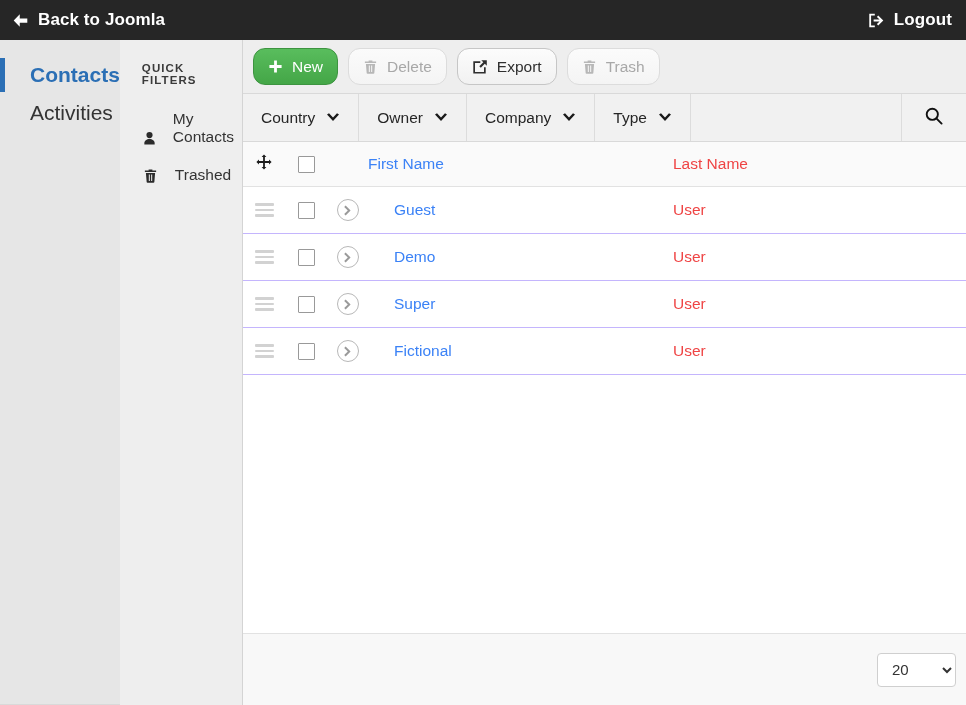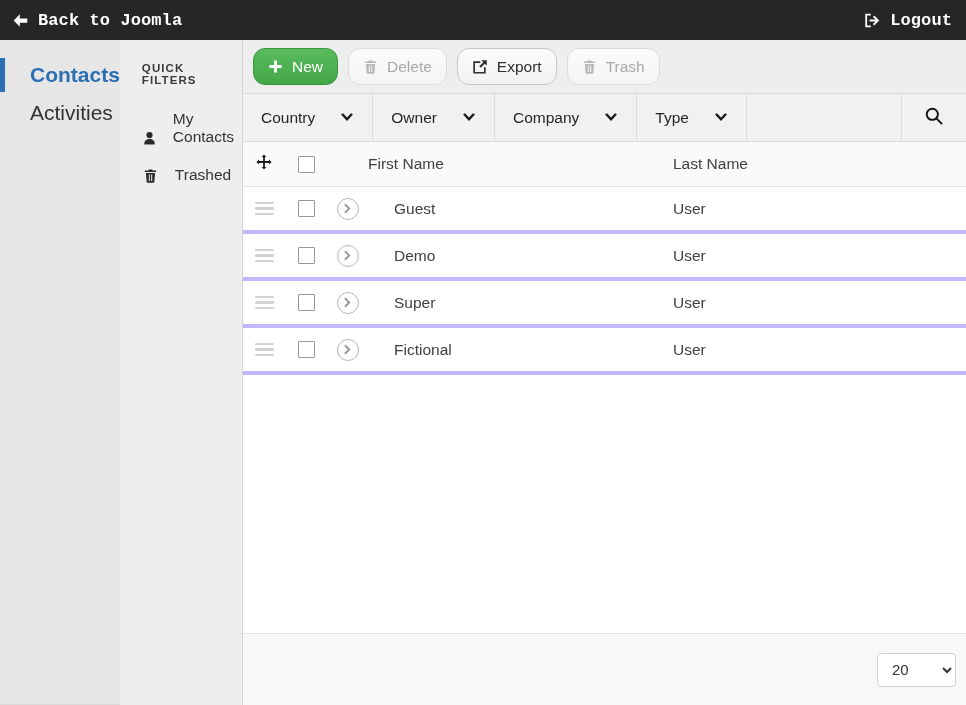--- a/index.html
+++ b/index.html
@@ -22,21 +22,20 @@
   }
   .topbar-link {
     display: flex;
     align-items: center;
     gap: 9px;
     font-size: 17px;
     font-weight: bold;
     color: #ffffff;
     cursor: pointer;
     letter-spacing: .1px;
-    font-family: Liberation Mono, monospace;
   }
   .topbar-link .ico { display: flex; align-items: center; }
 
   
   .body-wrap { display: flex; height: 665px; }
 
   
   .sidebar {
     width: 243px;
     flex: 0 0 243px;
@@ -144,21 +143,21 @@
   .filterbar {
     height: 48px;
     background: #f1f1f1;
     border-bottom: 1px solid #d9d9d9;
     display: flex;
     align-items: stretch;
   }
   .fb-item {
     display: flex;
     align-items: center;
-    gap: 25px;
+    gap: 11px;
     padding: 0 18px;
     font-size: 15.5px;
     color: #262626;
     border-right: 1px solid #dcdcdc;
     cursor: pointer;
   }
   .fb-item .caret { display: flex; align-items: center; }
   .fb-spacer { flex: 1; border-right: 1px solid #dcdcdc; }
   .fb-search {
     width: 64px;
@@ -173,21 +172,21 @@
     flex: 1;
     background: #ffffff;
     overflow: hidden;
     display: flex;
     flex-direction: column;
   }
   .trow {
     display: flex;
     align-items: center;
     height: 47px;
-    border-bottom: 4px solid #c4b5fd;
+    border-bottom: 1px solid #c4b5fd;
     flex: 0 0 auto;
   }
   .thead {
     background: #fafafa;
     height: 45px;
     border-bottom: 1px solid #e2e2e2;
     color: #2e2e2e;
   }
   .c-handle {
     width: 42px; flex: 0 0 42px;
@@ -198,27 +197,27 @@
     display: flex; align-items: center; justify-content: center;
   }
   .c-expand {
     width: 42px; flex: 0 0 42px;
     display: flex; align-items: center; justify-content: center;
   }
   .c-first {
     flex: 0 0 304px;
     padding-left: 25px;
     font-size: 15.5px;
-    color: #404040;
+    color: #3b82f6;
   }
   .thead .c-first { padding-left: 83px; flex: 0 0 304px; }
   .c-last {
     flex: 1;
     font-size: 15.5px;
-    color: #404040;
+    color: #ef4444;
   }
   .checkbox {
     width: 17px; height: 17px;
     border: 1.6px solid #999999;
     background: #ffffff;
     border-radius: 1px;
     cursor: pointer;
   }
   .handle-lines { display: flex; flex-direction: column; gap: 3px; cursor: grab; }
   .handle-lines span {

